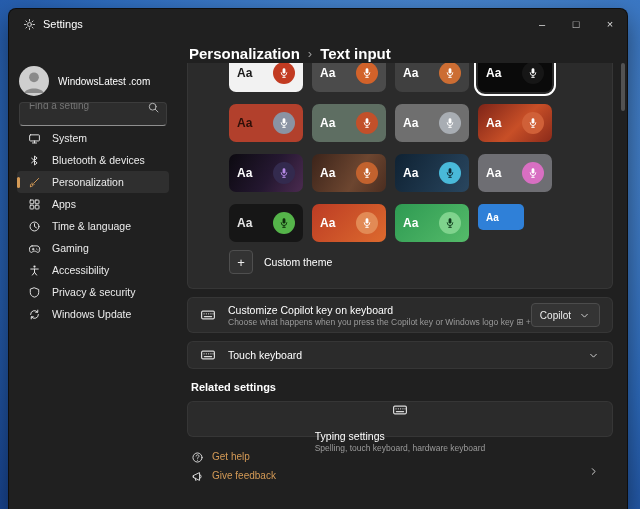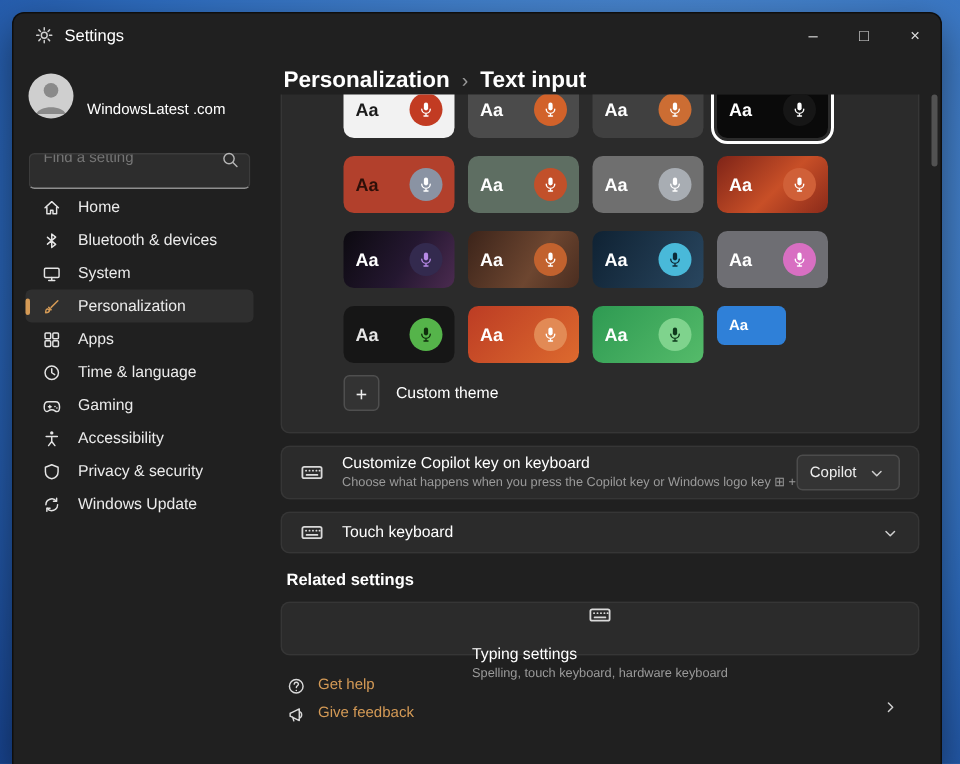--- a/index.html
+++ b/index.html
@@ -12,21 +12,21 @@
     box-shadow:0 10px 28px rgba(0,0,0,.5);overflow:hidden;color:#fff;}
   
   #titlebar{position:absolute;top:0;left:0;right:0;height:30px;}
   #app-icon{position:absolute;left:14px;top:8px;width:13px;height:13px;color:#cfcfcf;}
   #app-title{position:absolute;left:34px;top:0;line-height:30px;font-size:11px;color:#fff;}
   #caption{position:absolute;right:0;top:0;display:flex;}
   .cap-btn{width:34px;height:30px;display:flex;align-items:center;justify-content:center;
     font-size:11px;color:#dcdcdc;cursor:pointer;}
   
   #sidebar{position:absolute;left:0;top:30px;width:168px;bottom:0;}
-  #user{position:absolute;left:10px;top:10px;display:flex;align-items:flex-end;gap:9px;cursor:pointer;}
+  #user{position:absolute;left:10px;top:27px;display:flex;align-items:center;gap:9px;cursor:pointer;}
   #avatar{width:30px;height:30px;border-radius:50%;background:#cfcfcf;overflow:hidden;flex:none;}
   #user-name{font-size:10px;color:#fff;}
   #searchbox{position:absolute;left:10px;top:56px;width:148px;height:24px;box-sizing:border-box;}
   #searchbox input{width:100%;height:100%;box-sizing:border-box;background:#2d2d2d;color:#cfcfcf;
     border:1px solid #3c3c3c;border-bottom:1.5px solid #8f8f8f;border-radius:4px;
     font-size:10px;padding:0 26px 16px 9px;outline:none;font-family:inherit;}
   #search-icon{position:absolute;right:7px;top:5px;width:13px;height:13px;color:#b5b5b5;}
   #nav{position:absolute;left:8px;top:88px;width:152px;}
   .nav-item{position:relative;height:22px;display:flex;align-items:center;gap:11px;
     padding-left:11px;border-radius:4px;cursor:pointer;}
@@ -124,41 +124,33 @@
             <circle cx="7" cy="7" r="4.2"></circle>
             <path d="M10.2 10.2 13.5 13.5"></path>
           </svg>
       </span>
     </div>
 
     <div id="nav">
       <div class="nav-item">
         <span class="nav-ic">
             <svg class="ic" viewBox="0 0 16 16">
-              <path d="M2.5 8 8 3l5.5 5M4 7.5V13h3v-3h2v3h3V7.5"></path>
-            </svg>
-          </span>
-        <span class="nav-label">Home</span>
-      </div>
-      <div class="nav-item">
-        <span class="nav-ic">
-            <svg class="ic" viewBox="0 0 16 16">
-              <path d="M4.5 5.2 11.2 11 8 13.5v-11L11.2 5 4.5 10.8"></path>
-            </svg>
-          </span>
-        <span class="nav-label">Bluetooth &amp; devices</span>
-      </div>
-      <div class="nav-item">
-        <span class="nav-ic">
-            <svg class="ic" viewBox="0 0 16 16">
               <rect x="2" y="3.5" width="12" height="7.5" rx="1"></rect>
               <path d="M8 11v2.3M5.5 13.5h5"></path>
             </svg>
           </span>
         <span class="nav-label">System</span>
+      </div>
+      <div class="nav-item">
+        <span class="nav-ic">
+            <svg class="ic" viewBox="0 0 16 16">
+              <path d="M4.5 5.2 11.2 11 8 13.5v-11L11.2 5 4.5 10.8"></path>
+            </svg>
+          </span>
+        <span class="nav-label">Bluetooth &amp; devices</span>
       </div>
       <div class="nav-item selected">
         <span class="sel-pill"></span>
         <span class="nav-ic" style="color:#d49a56;">
             <svg class="ic" viewBox="0 0 16 16">
               <path d="M13 3l-5.5 5.5M5.5 8.5l2 2M3 13c1.8 0 3-.6 3.3-2.2L4.2 9.7C2.8 10.2 3 11.4 3 13z"></path>
             </svg>
           </span>
         <span class="nav-label">Personalization</span>
       </div>

